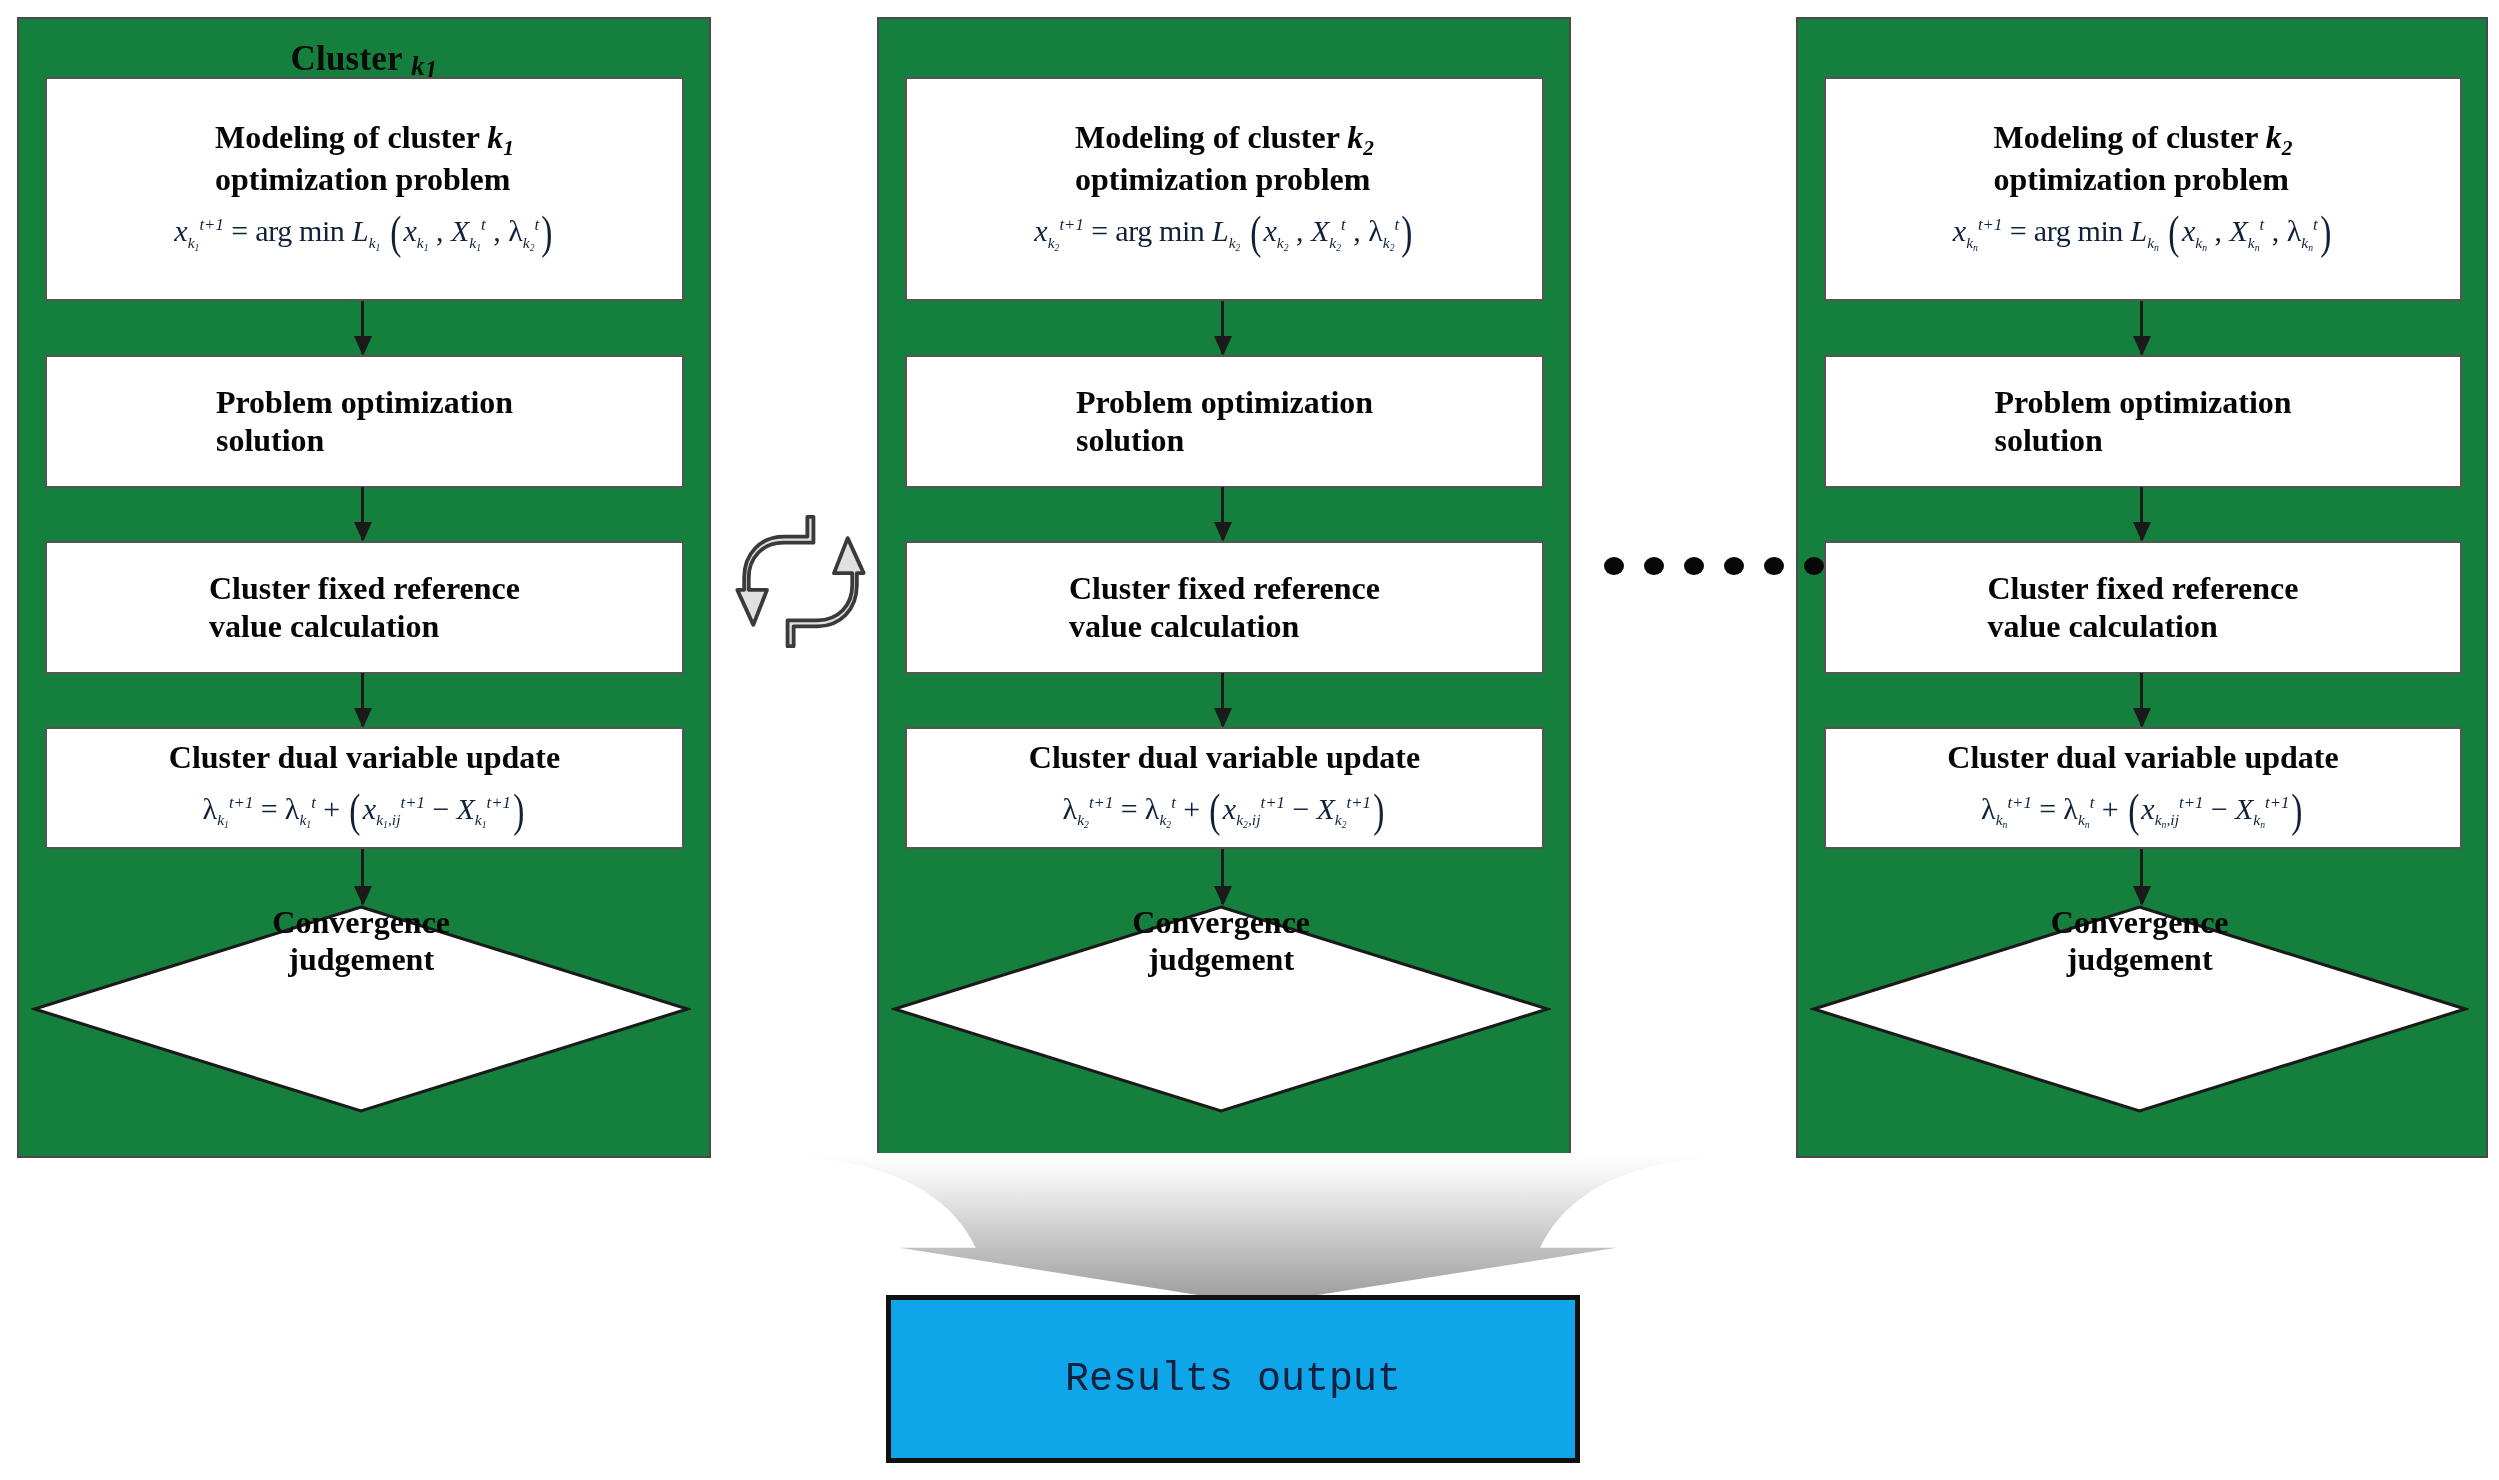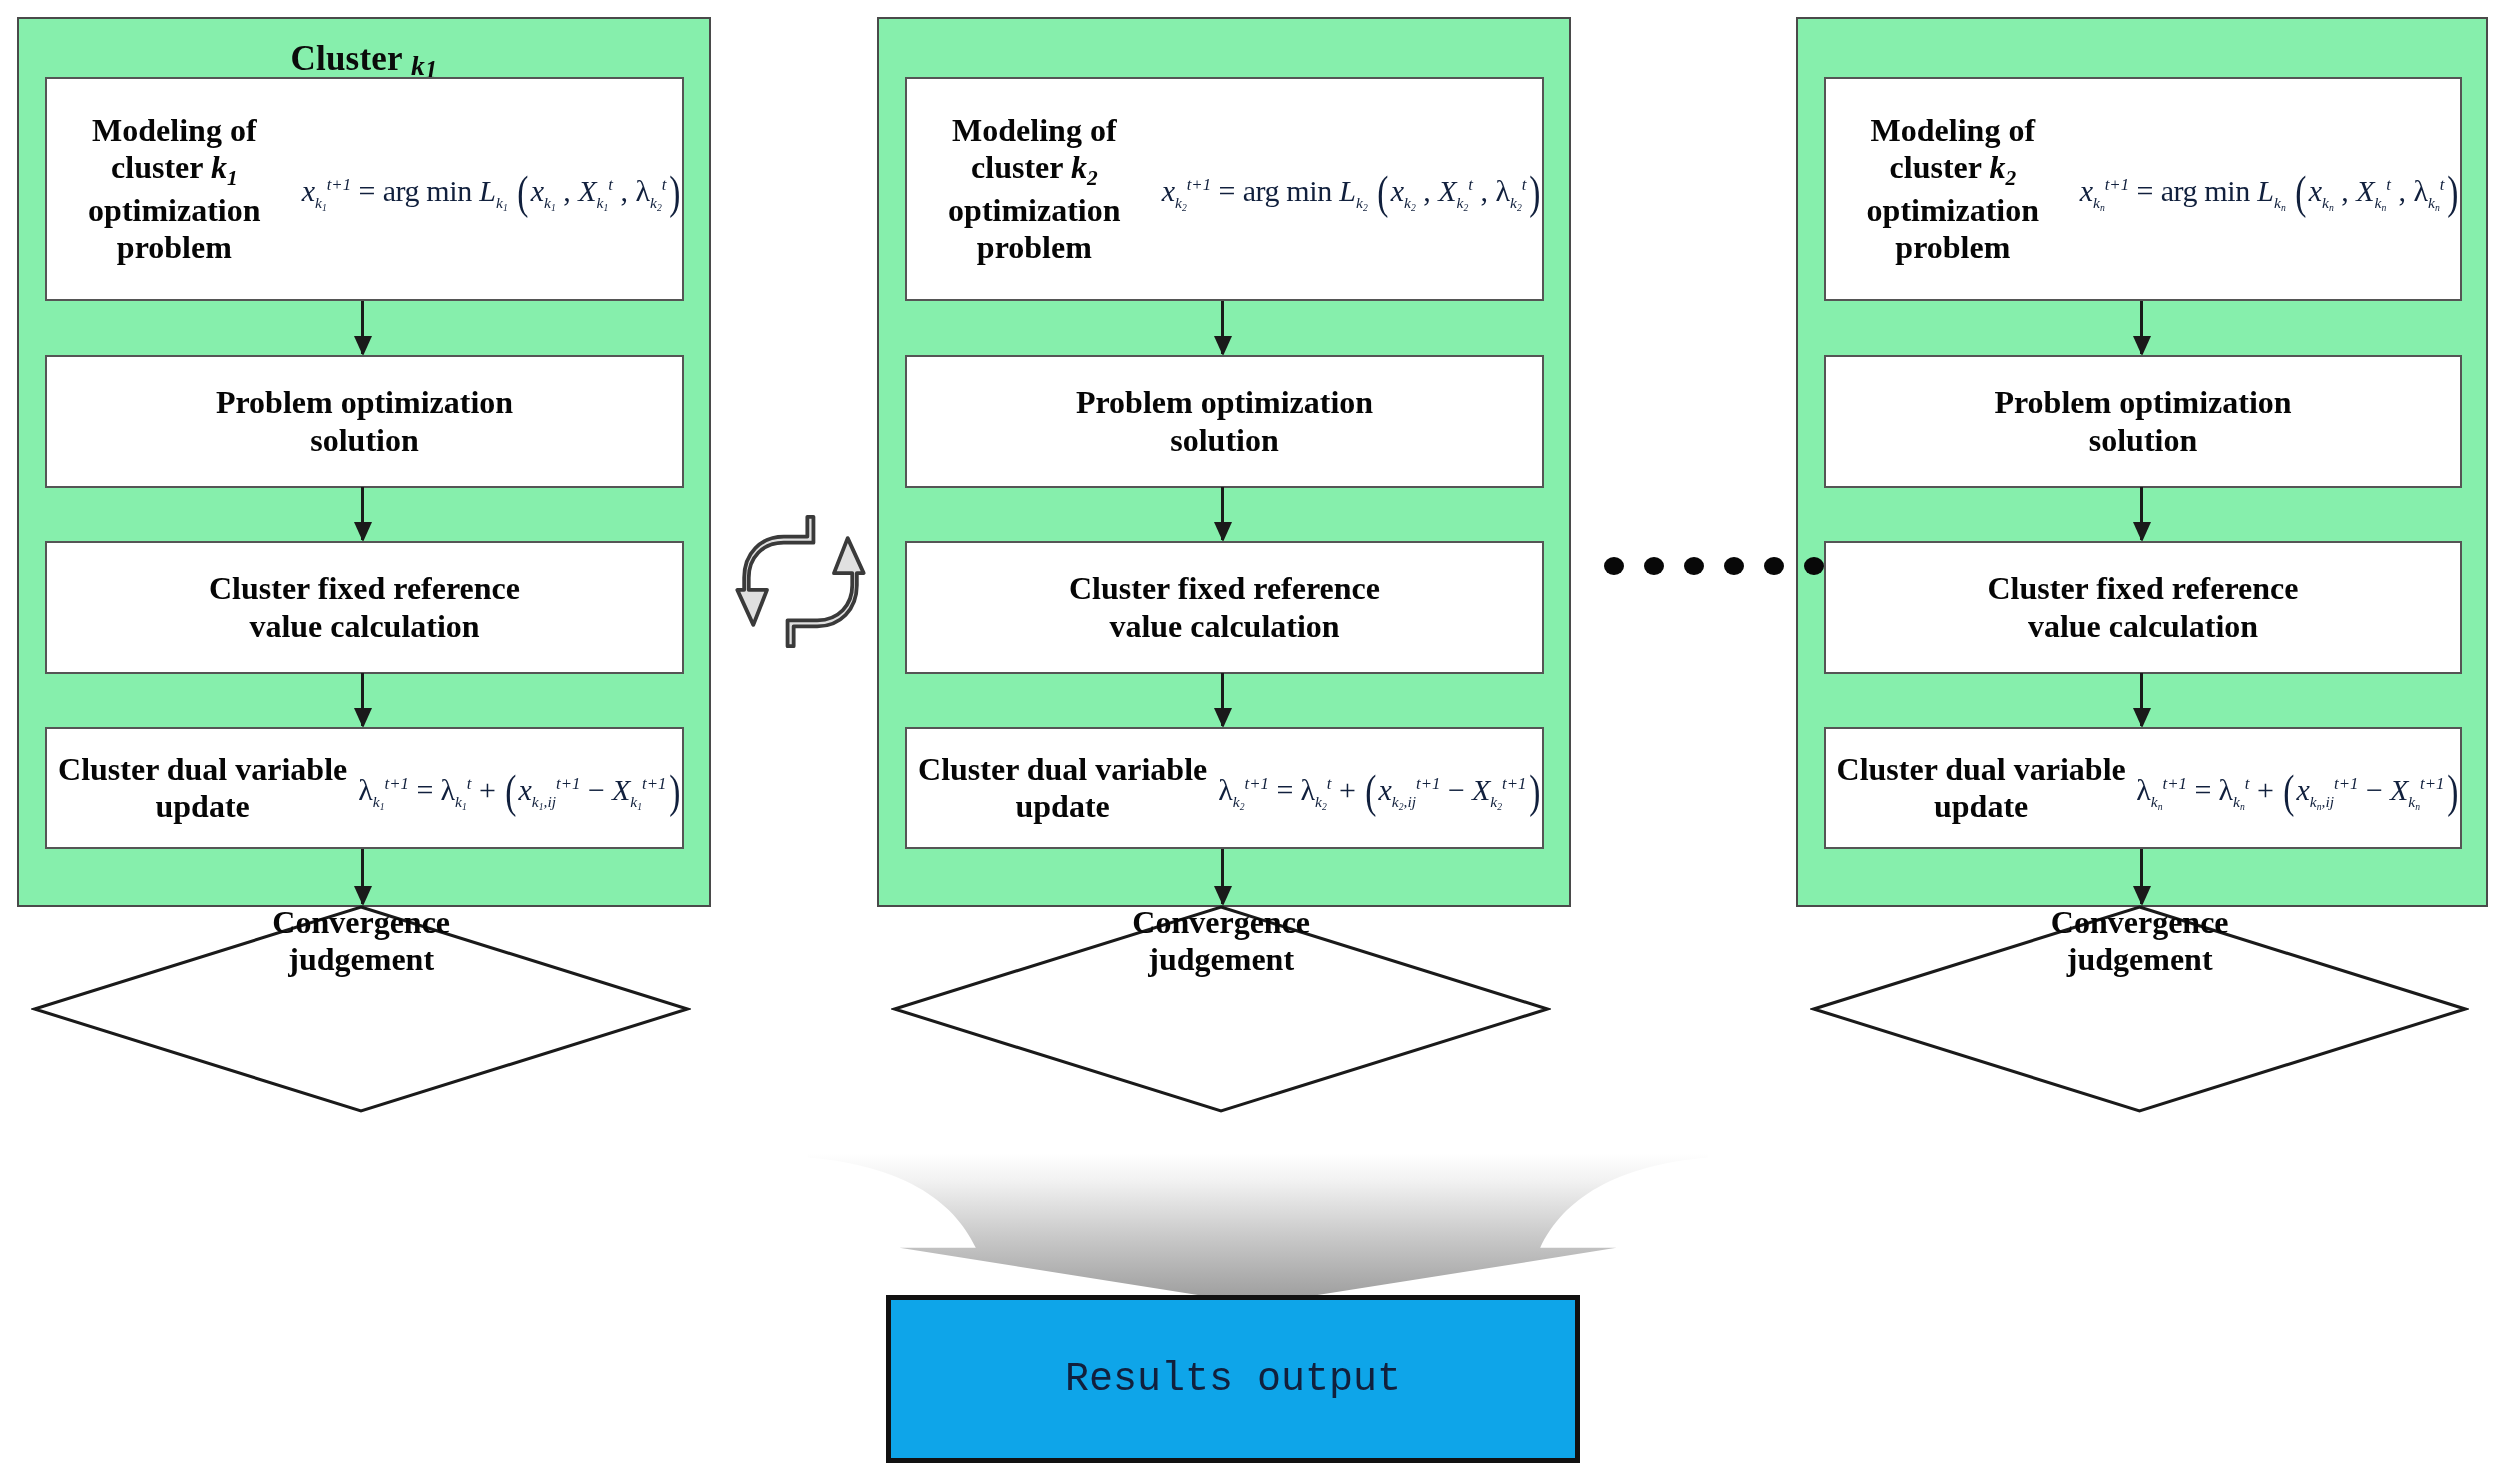--- a/index.html
+++ b/index.html
@@ -5,37 +5,37 @@
   html,body{margin:0;padding:0;background:#fff;}
   body{
     width:2500px;height:1480px;position:relative;
     font-family:"Liberation Serif","DejaVu Serif",serif;
     overflow:hidden;
   }
   .stage{position:absolute;inset:0;}
 
   
   .panel{
-    position:absolute;top:17px;height:890px;
-    border:2.3px solid #4a4a4a;background:#86efac;box-sizing:border-box;padding-left:16px;
+    position:absolute;top:17px;height:1141px;
+    border:2.3px solid #4a4a4a;background:#15803d;box-sizing:border-box;padding-left:16px;
   }
   .panel-title{
     position:absolute;left:0;right:0;top:20px;
     text-align:center;font-weight:bold;font-size:35px;color:#0b0b0b;
     letter-spacing:0.2px;
   }
   .panel-title .sub{font-style:italic;}
   .panel-title .sub i{font-style:italic;font-size:27.5px;vertical-align:-4.6px;}
 
   
   .node{
     position:absolute;box-sizing:border-box;
     border:2.3px solid #555;background:#fff;
-    display:flex;flex-direction:row;align-items:center;justify-content:center;
-    text-align:center;
+    display:flex;flex-direction:column;align-items:center;justify-content:center;
+    text-align:left;
   }
   .node .label{
     font-weight:bold;font-size:32px;line-height:1.16;color:#060606;
     padding:0 7.6px;
   }
   .node .label i{font-style:italic;}
   .node .label i sub{font-size:21.4px;font-style:italic;}
 
   
   .math{

